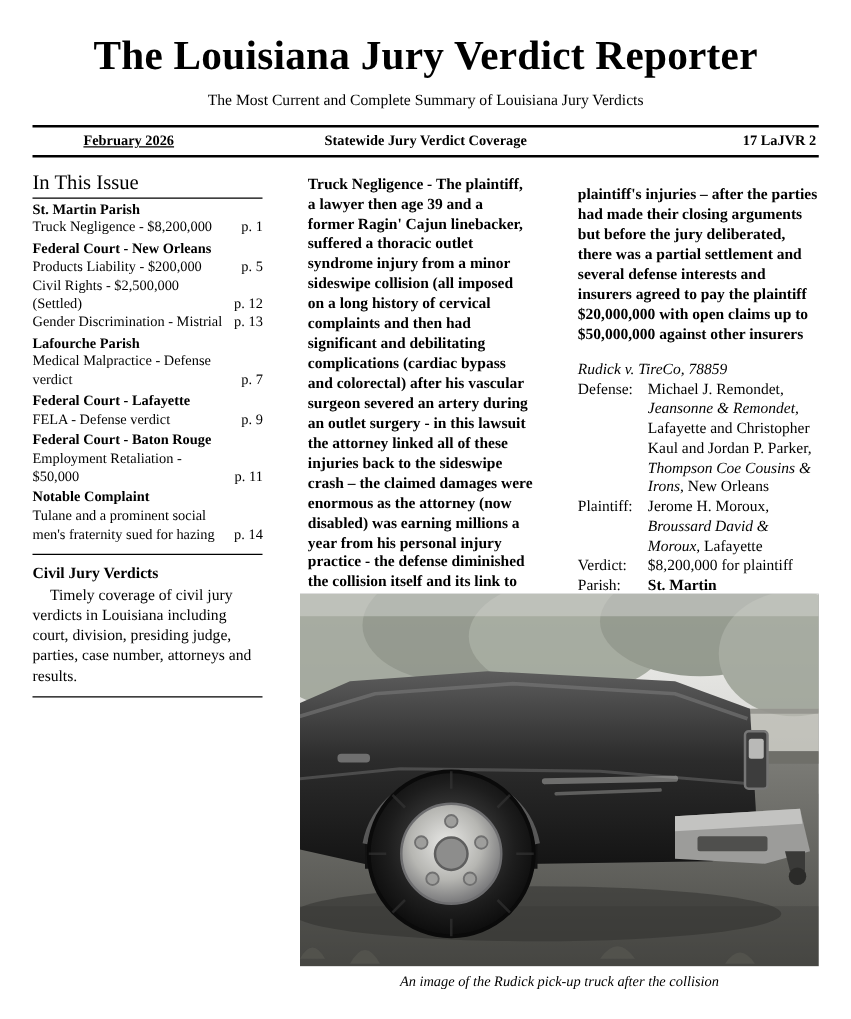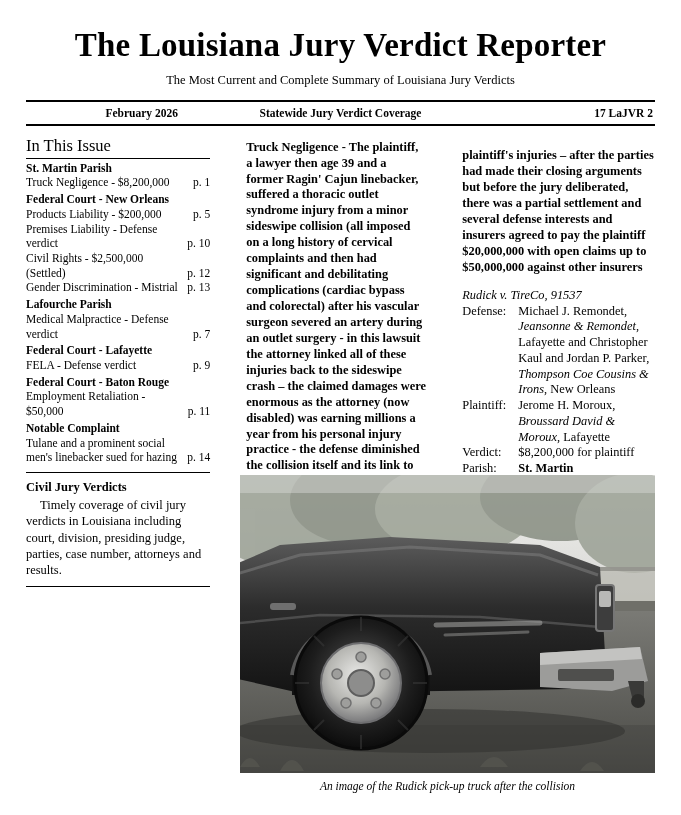--- a/index.html
+++ b/index.html
@@ -50,21 +50,21 @@
     justify-content: space-between;
     align-items: center;
     font-weight: bold;
     font-size: 11.5px;
     padding: 5px 2px 5px 2px;
   }
   .issue-bar .center {
     flex: 1;
     text-align: center;
   }
-  .issue-bar .left { width: 150px; text-align: right; }
+  .issue-bar .left { width: 150px; text-align: center; text-decoration: underline; }
   .issue-bar .right { width: 150px; text-align: right; }
 
   
   .columns {
     display: flex;
     gap: 32px;
     margin-top: 10px;
   }
   .col {
     box-sizing: border-box;
@@ -210,24 +210,20 @@
           <span class="p">p. 1</span>
         </div>
 
         <div class="toc-section">Federal Court - New Orleans</div>
 
         <div class="toc-row">
           <span class="t">Products Liability - $200,000</span>
           <span class="p">p. 5</span>
         </div>
         <div class="toc-row">
-          <span class="t">Premises Liability - Defense verdict</span>
-          <span class="p">p. 10</span>
-        </div>
-        <div class="toc-row">
           <span class="t">Civil Rights - $2,500,000 (Settled)</span>
           <span class="p">p. 12</span>
         </div>
         <div class="toc-row">
           <span class="t">Gender Discrimination - Mistrial</span>
           <span class="p">p. 13</span>
         </div>
 
         <div class="toc-section">Lafourche Parish</div>
 
@@ -246,42 +242,42 @@
         <div class="toc-section">Federal Court - Baton Rouge</div>
 
         <div class="toc-row">
           <span class="t">Employment Retaliation - $50,000</span>
           <span class="p">p. 11</span>
         </div>
 
         <div class="toc-section">Notable Complaint</div>
 
         <div class="toc-row toc-multiline">
-          <span class="t">Tulane and a prominent social men's linebacker sued for hazing</span>
+          <span class="t">Tulane and a prominent social men's fraternity sued for hazing</span>
           <span class="p">p. 14</span>
         </div>
       </div>
 
       <div class="toc-bottom-rule"></div>
 
       <div class="civil-head">Civil Jury Verdicts</div>
       <div class="civil-body">Timely coverage of civil jury verdicts in Louisiana including court, division, presiding judge, parties, case number, attorneys and results.</div>
 
       <div class="civil-rule"></div>
     </div>
 
     <div class="col col-2">
       <p class="article"><span class="lead">Truck Negligence - </span><span>The plaintiff, a lawyer then age 39 and a former Ragin' Cajun linebacker, suffered a thoracic outlet syndrome injury from a minor sideswipe collision (all imposed on a long history of cervical complaints and then had significant and debilitating complications (cardiac bypass and colorectal) after his vascular surgeon severed an artery during an outlet surgery - in this lawsuit the attorney linked all of these injuries back to the sideswipe crash – the claimed damages were enormous as the attorney (now disabled) was earning millions a year from his personal injury practice - the defense diminished the collision itself and its link to the</span></p>
     </div>
 
     <div class="col col-3">
       <p class="col-3-text">plaintiff's injuries – after the parties had made their closing arguments but before the jury deliberated, there was a partial settlement and several defense interests and insurers agreed to pay the plaintiff $20,000,000 with open claims up to $50,000,000 against other insurers</p>
 
       <div class="case-block">
-        <div class="case-cite">Rudick v. TireCo, 91537</div>
+        <div class="case-cite">Rudick v. TireCo, 78859</div>
 
         <div class="case-row">
           <div class="case-label">Defense:</div>
           <div class="case-value">Michael J. Remondet, <span class="it">Jeansonne &amp; Remondet</span>, Lafayette and Christopher Kaul and Jordan P. Parker, <span class="it">Thompson Coe Cousins &amp; Irons</span>, New Orleans</div>
         </div>
 
         <div class="case-row">
           <div class="case-label">Plaintiff:</div>
           <div class="case-value">Jerome H. Moroux, <span class="it">Broussard David &amp; Moroux</span>, Lafayette</div>
         </div>

